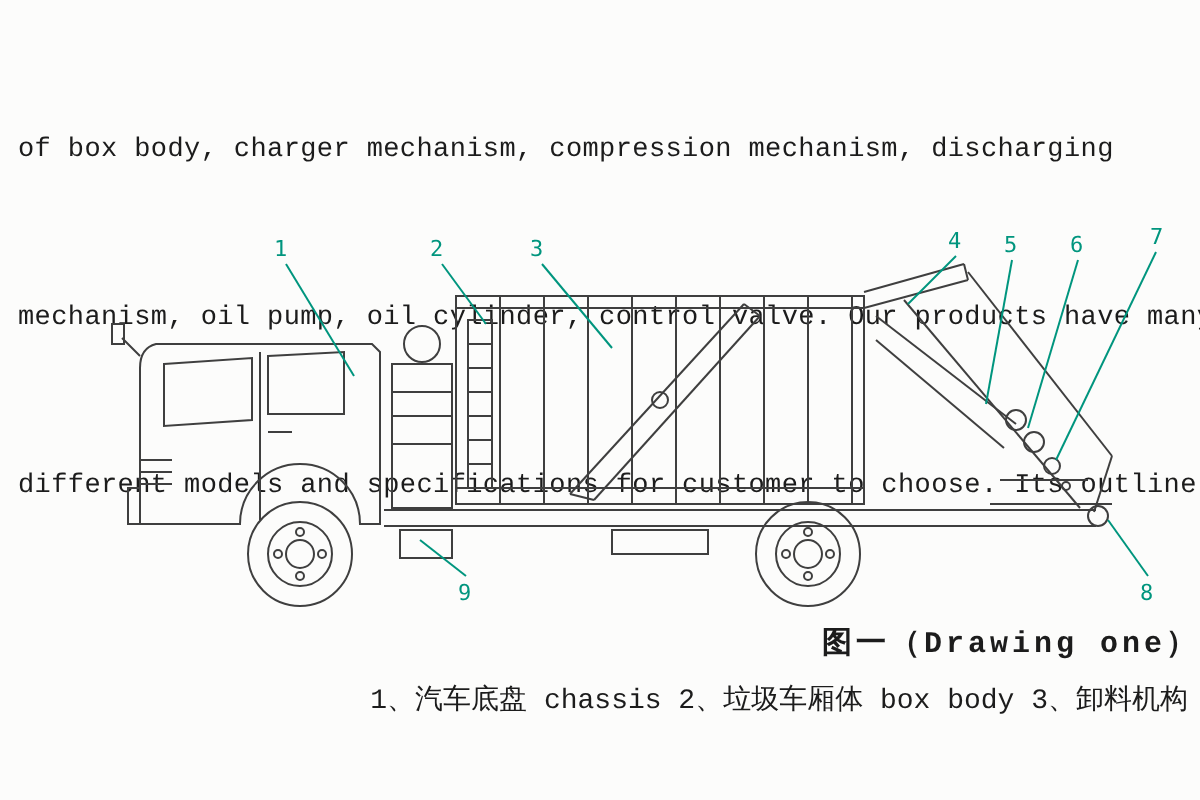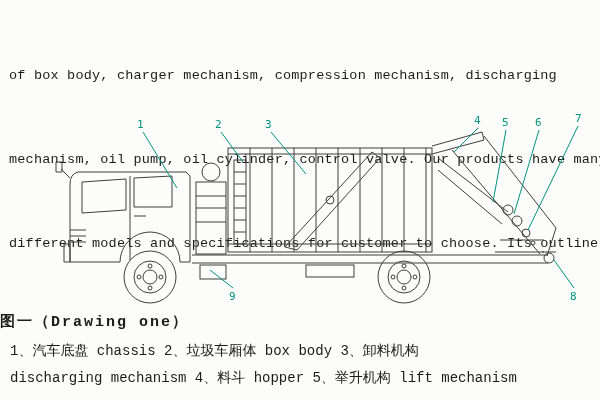--- a/index.html
+++ b/index.html
@@ -17,26 +17,26 @@
     letter-spacing:0.2px;
     white-space:pre-wrap;
   }
   .para div{white-space:nowrap;}
   .figure-area{
     position:absolute;left:0;top:112px;width:600px;height:200px;
   }
   .figure-area svg{display:block;width:600px;height:200px;}
   .caption{
     position:absolute;left:0;top:312px;width:600px;
-    text-align:left;
+    text-align:right;
     font-size:15px;font-weight:bold;letter-spacing:2px;
   }
   .legend{
     position:absolute;left:10px;top:338px;right:6px;
-    font-size:14px;line-height:27px;
+    font-size:14px;line-height:27px;text-align:right;
   }
   .legend div{white-space:nowrap;}
   .ink{stroke:#3f3f3f;stroke-width:1;fill:none;}
   .leader{stroke:#00957e;stroke-width:1;fill:none;}
   .num{fill:#00957e;font-size:11px;font-family:"DejaVu Sans Mono",monospace;}
 </style>
 </head>
 <body>
 
 <div class="page">
@@ -152,16 +152,15 @@
         <text class="num" x="570" y="188">8</text>
         <text class="num" x="229" y="188">9</text>
       </g>
     </svg>
   </div>
 
   <div class="caption">图一（Drawing one）</div>
 
   <div class="legend">
     <div>1、汽车底盘 chassis   2、垃圾车厢体 box body   3、卸料机构</div>
-    <div>discharging mechanism 4、料斗 hopper 5、举升机构 lift mechanism</div>
   </div>
 
 </div>
 
 </body></html>

